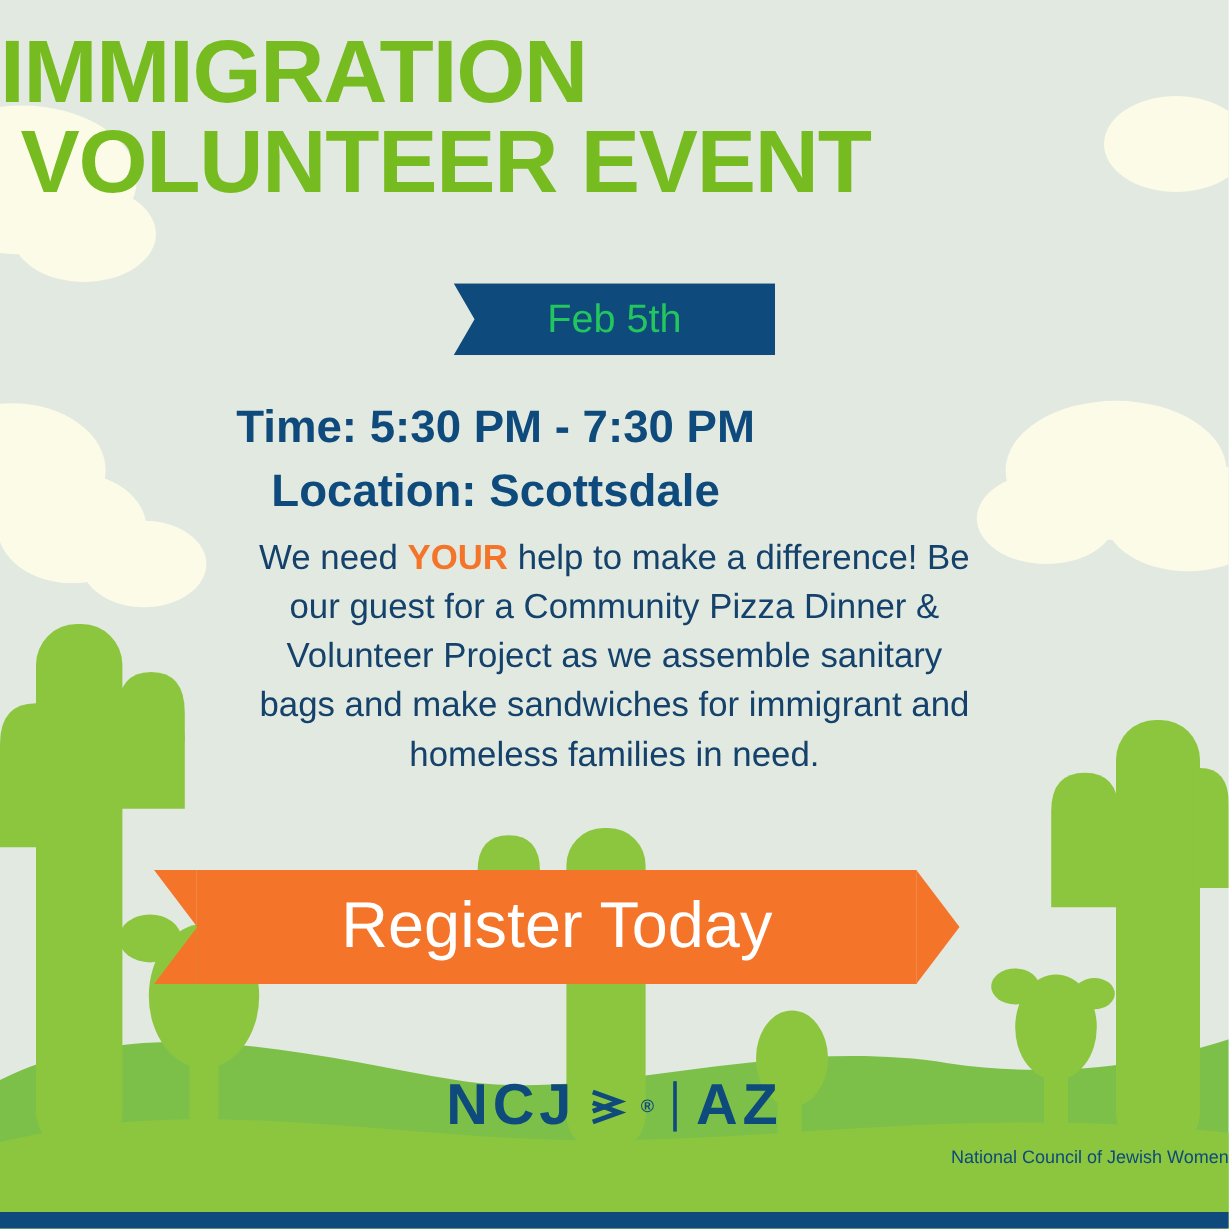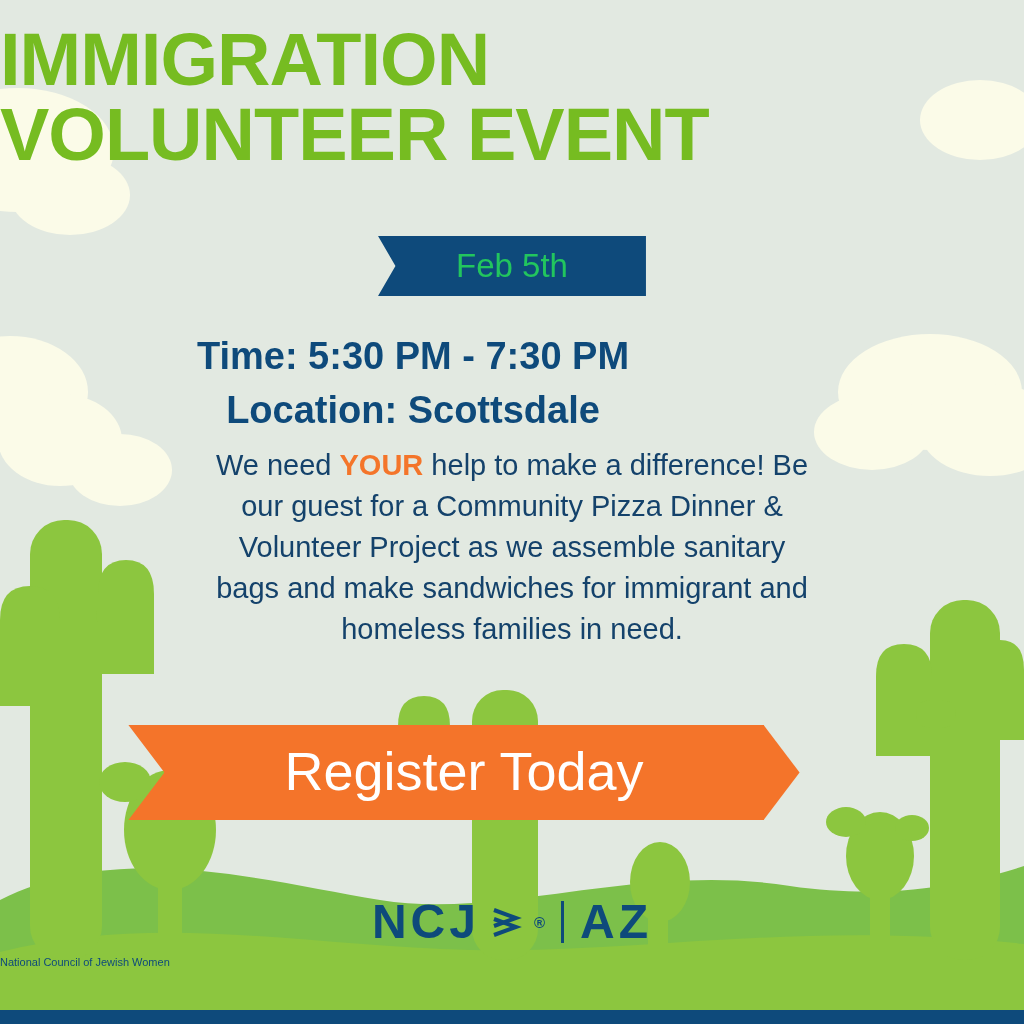--- a/index.html
+++ b/index.html
@@ -43,21 +43,21 @@
     left: 0;
     width: 1024px;
     text-align: left;
     color: #76bc21;
     font-weight: bold;
     font-size: 74px;
     line-height: 1.02;
     letter-spacing: -1px;
     font-family: "Liberation Sans", sans-serif;
   }
-  .title .l2 { display: block; }
+  .title .l2 { display: block; margin-left: 17px; }
 
   .ribbon-wrap {
     position: absolute;
     top: 236px;
     left: 0;
     width: 1024px;
     text-align: center;
   }
   .ribbon {
     display: inline-block;
@@ -146,21 +146,21 @@
   .cta::after {
     right: -36px;
     clip-path: polygon(0 0, 100% 50%, 0 100%);
   }
 
   .logo {
     position: absolute;
     top: 898px;
     left: 0;
     width: 1024px;
-    text-align: left;
+    text-align: right;
     color: #0e4a7b;
   }
   .logo-main {
     font-size: 48px;
     font-weight: bold;
     letter-spacing: 4px;
     line-height: 1;
     display: flex;
     justify-content: center;
     align-items: center;
@@ -174,21 +174,21 @@
   }
   .logo-bar {
     display: inline-block;
     width: 3px;
     height: 42px;
     background: #0e4a7b;
     margin: 0 6px;
   }
   .logo-sub {
     margin-top: 9px;
-    font-size: 11px;
+    font-size: 15px;
     line-height: 1.3;
   }
 
   .footer-bar {
     position: absolute;
     left: 0;
     bottom: 0;
     width: 1024px;
     height: 14px;
     background: #0e4a7b;

